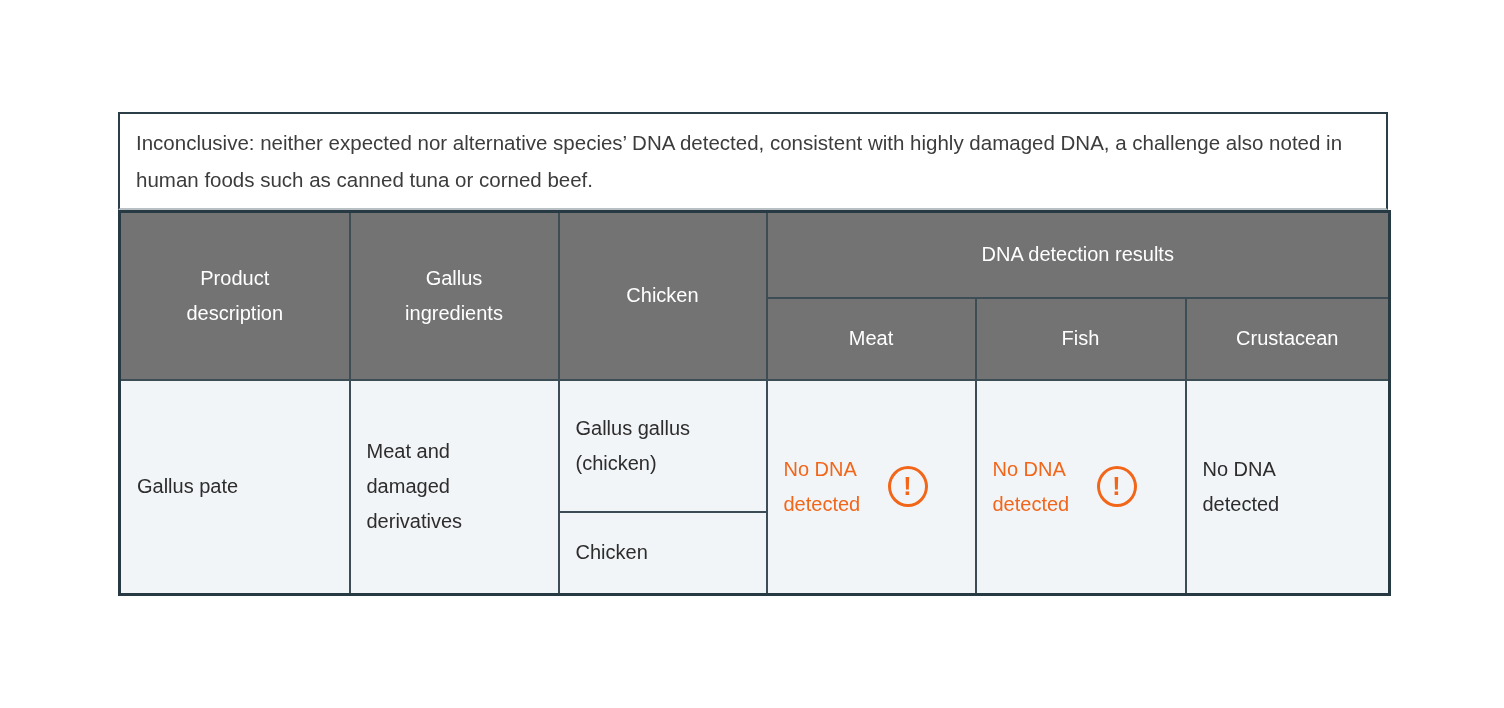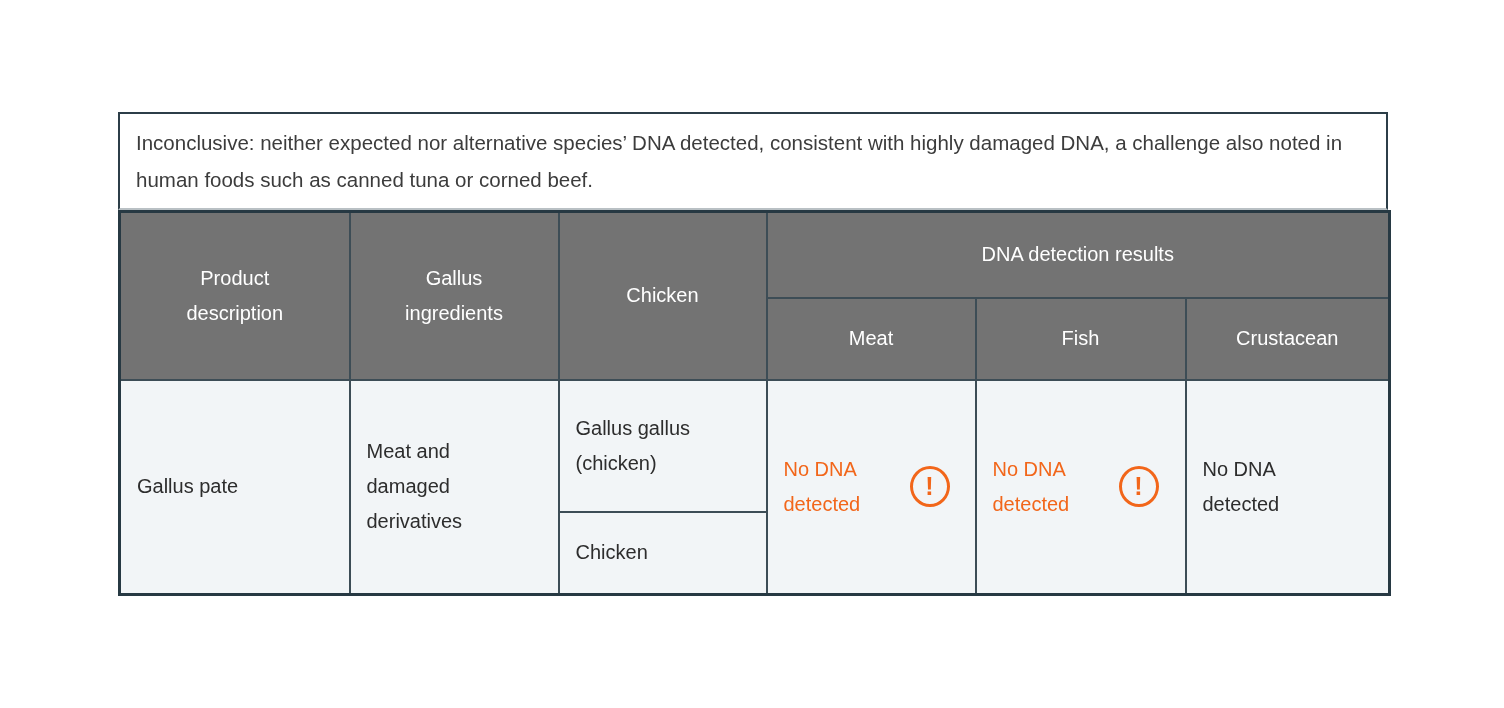--- a/index.html
+++ b/index.html
@@ -74,21 +74,20 @@
   .clamp-center { margin: 0 auto; }
   .w-product-h     { width: 130px; }
   .w-ingredients-h { width: 115px; }
   .w-ingredients   { width: 120px; }
   .w-expected      { width: 150px; }
   .w-result        { width: 104px; }
 
   .result {
     display: flex;
     align-items: center;
-    gap: 22px;
   }
   .alert-text { color: #f2661a; }
 
   .warn-icon {
     flex: none;
     width: 34px;
     height: 34px;
     border: 3px solid #f2661a;
     border-radius: 50%;
     color: #f2661a;

